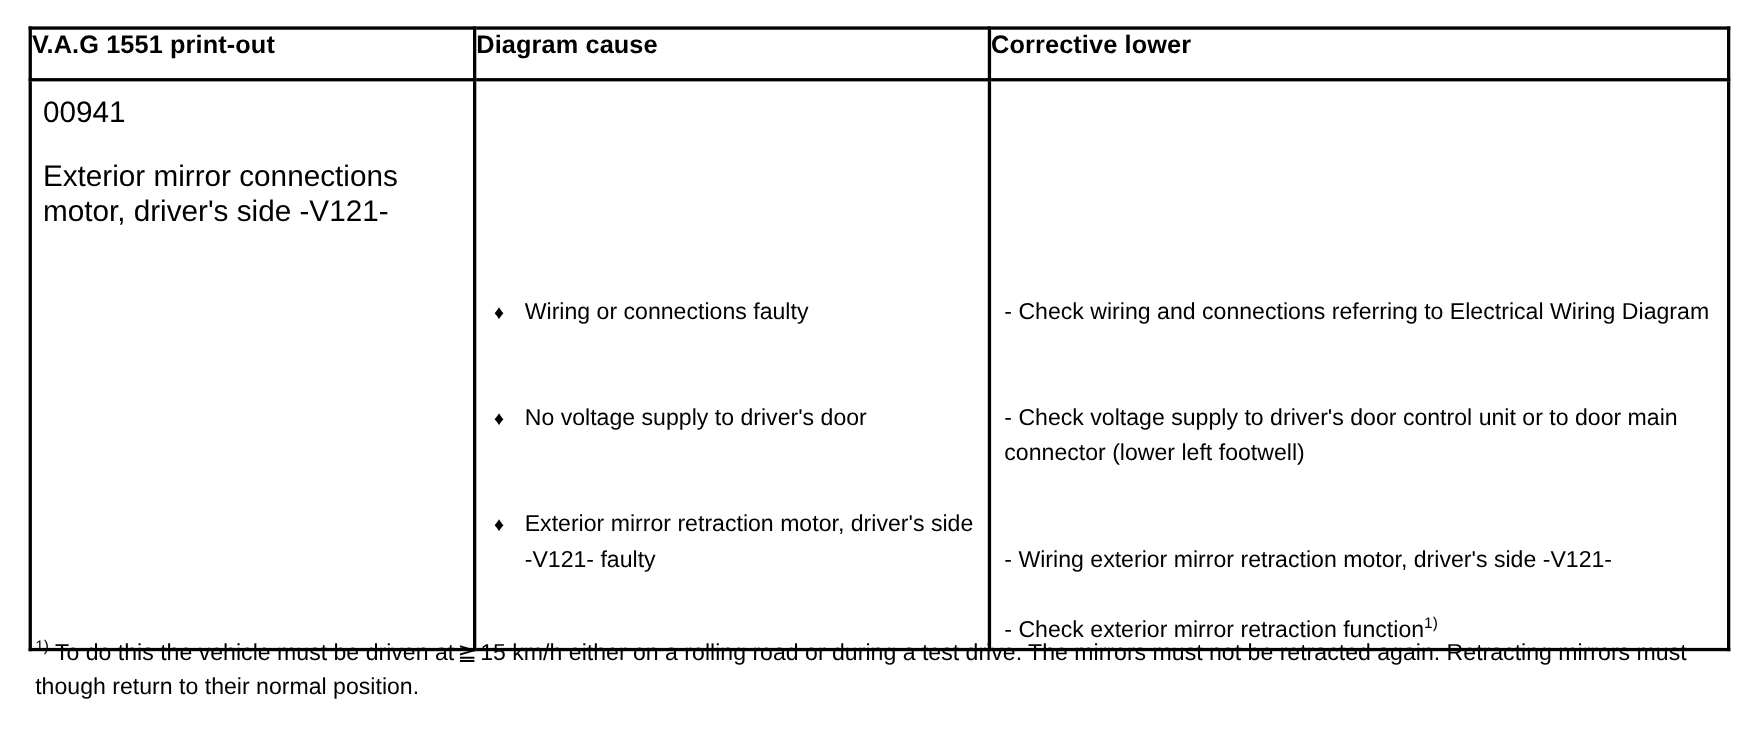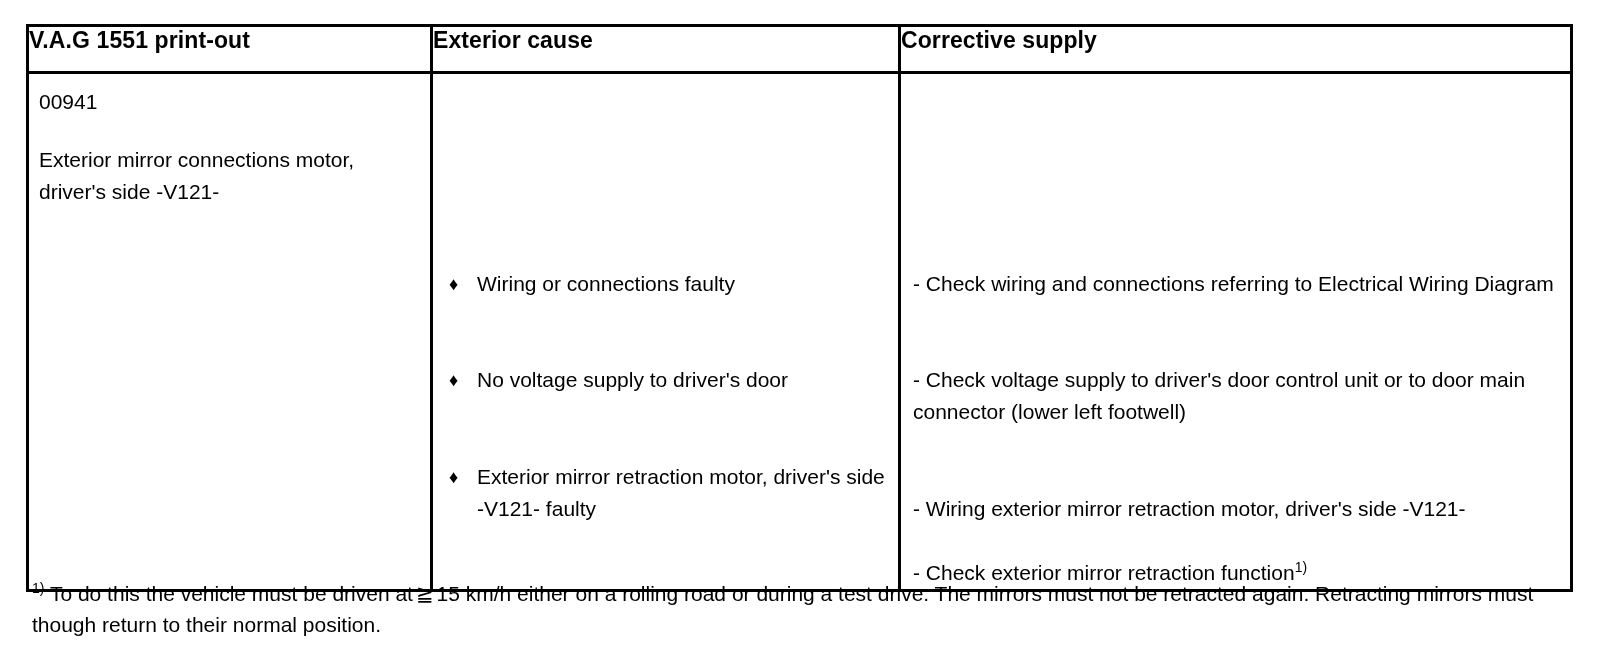--- a/index.html
+++ b/index.html
@@ -50,21 +50,21 @@
   }
 
   .body-cell {
     padding: 0;
     height: 478px;
   }
 
   
   .printout-inner {
     padding: 12px 8px 0 10px;
-    font-size: 21px;
+    font-size: 27px;
     line-height: 32px;
   }
   .code-line { margin: 0 0 26px 0; }
   .code-desc { margin: 0; }
 
   
   .cause-inner {
     padding: 0 10px 0 12px;
     font-size: 21px;
     line-height: 32px;
@@ -120,22 +120,22 @@
 
   <table class="fault-table">
     <colgroup>
       <col class="col-printout">
       <col class="col-cause">
       <col class="col-action">
     </colgroup>
     <thead>
       <tr>
         <th class="hdr-cell">V.A.G 1551 print-out</th>
-        <th class="hdr-cell">Exterior cause</th>
-        <th class="hdr-cell">Corrective supply</th>
+        <th class="hdr-cell">Diagram cause</th>
+        <th class="hdr-cell">Corrective lower</th>
       </tr>
     </thead>
     <tbody>
       <tr>
 
         <td class="body-cell">
           <div class="printout-inner">
             <p class="code-line">00941</p>
             <p class="code-desc">Exterior mirror connections motor, driver's side -V121-</p>
           </div>

